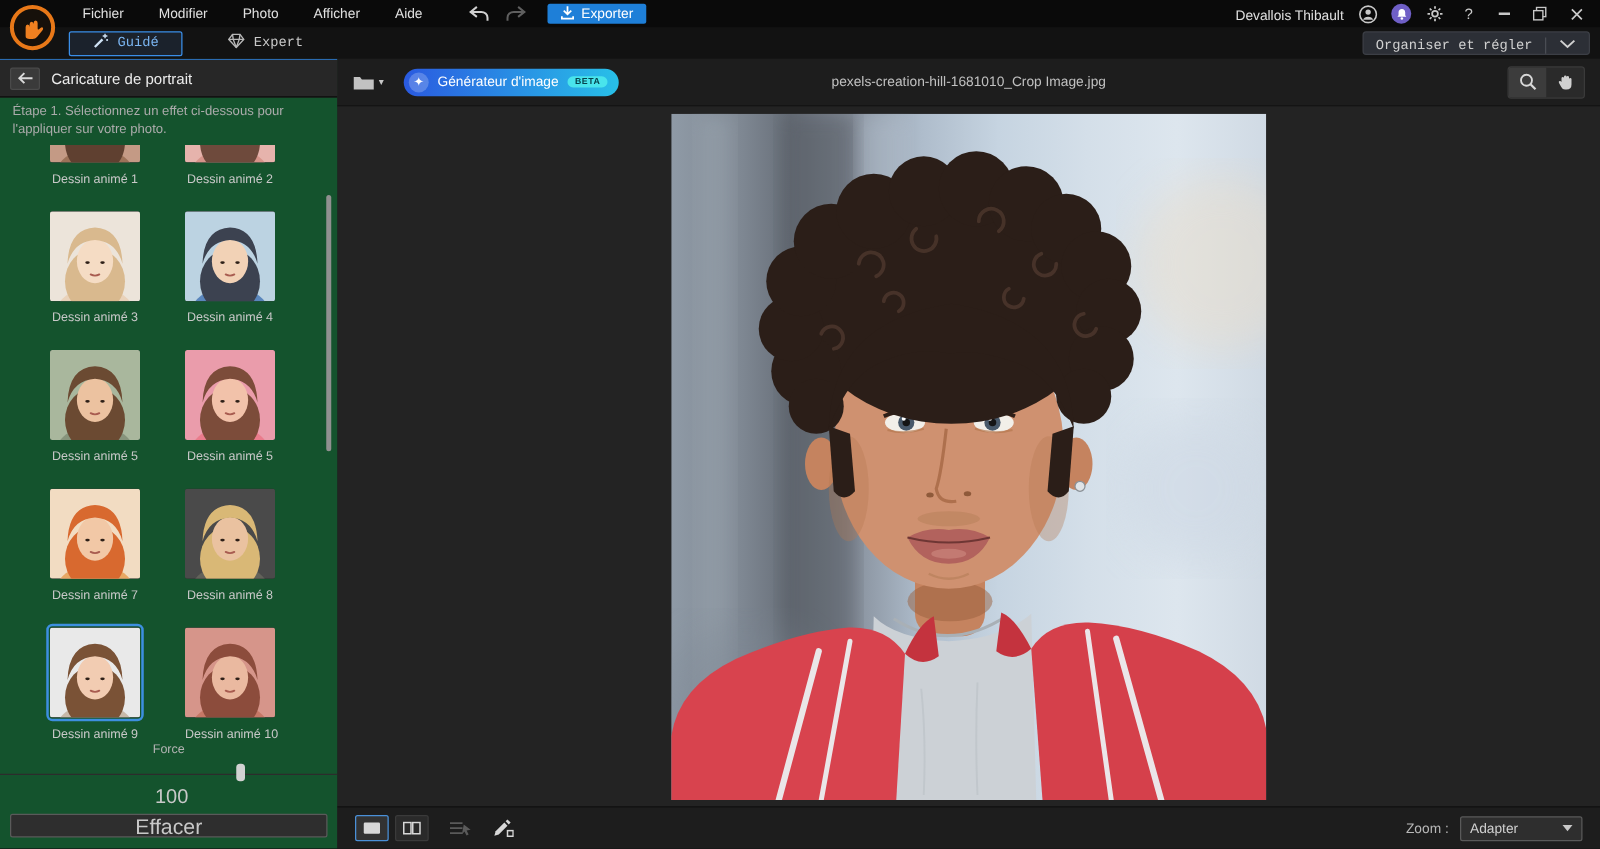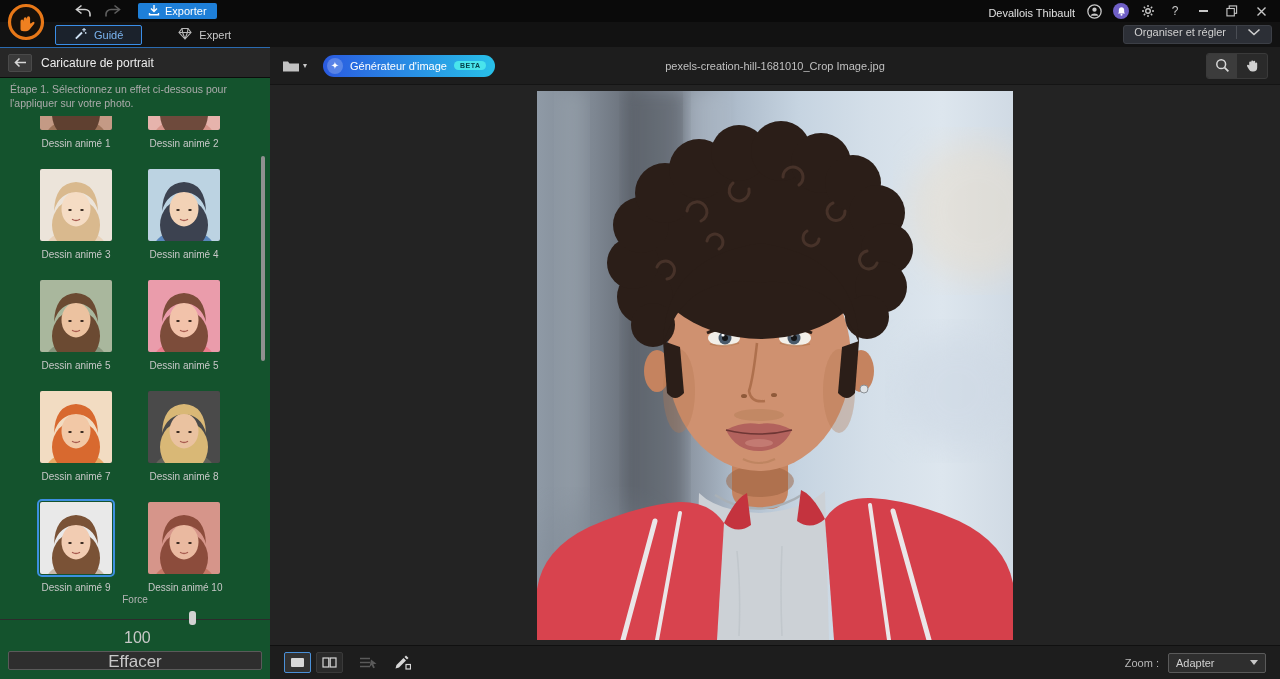--- a/index.html
+++ b/index.html
@@ -17,25 +17,25 @@
   .export-btn { margin-left:14px; height:16px; display:inline-flex; align-items:center; gap:5px; background:#1e7fd8; color:#fff; border:none; border-radius:2px; padding:0 10px; font-size:11px; font-family:inherit; cursor:pointer; }
   .tb-right { margin-left:auto; display:flex; align-items:flex-end; gap:11px; padding-right:10px; }
   .user { color:#e0e0e0; }
   .tb-ic { display:inline-flex; width:16px; height:16px; align-items:center; justify-content:center; color:#c8c8c8; }
   .bell-wrap { width:16px; height:16px; border-radius:50%; background:#6f5fc6; display:inline-flex; align-items:center; justify-content:center; }
   .help { font-size:12px; color:#c8c8c8; }
   .win { display:inline-flex; width:18px; height:16px; align-items:center; justify-content:center; }
   .min-glyph { display:block; width:9px; height:2px; background:#c8c8c8; }
 
   
-  .tabrow { position:relative; height:25px; background:#121212; display:flex; align-items:center; padding-left:55px; }
+  .tabrow { position:relative; height:25px; background:#121212; display:flex; align-items:center; padding-left:55px;font-family:Liberation Mono, monospace; }
   .tab { display:inline-flex; align-items:center; gap:7px; height:20px; padding:0 18px; cursor:pointer; }
   .tab.guided { border:1px solid #3a8ee8; background:#1b222c; color:#7ab4f0; border-radius:2px; }
   .tab.expert { margin-left:18px; color:#c8c8c8; }
-  .organize { position:absolute; right:8px; top:3px; height:19px; display:inline-flex; align-items:flex-start; gap:10px; background:#2c2f36; border:1px solid #3c3f46; border-radius:3px; padding:0 10px; color:#d0d0d0; cursor:pointer; }
+  .organize { position:absolute; right:8px; top:3px; height:19px; display:inline-flex; align-items:flex-end; gap:10px; background:#2c2f36; border:1px solid #3c3f46; border-radius:3px; padding:0 10px; color:#d0d0d0; cursor:pointer; }
   .organize .osep { width:1px; height:13px; background:#4a4d54; }
 
   
   .content { display:flex; height:632px; }
 
   
   .sidebar { width:270px; background:#14532d; border-top:1px solid #2a6ab0; display:flex; flex-direction:column; flex-shrink:0; }
   .sb-header { height:30px; background:#272727; border-bottom:1px solid #0c0c0c; display:flex; align-items:center; gap:9px; padding:0 8px; }
   .back { width:24px; height:18px; background:#3a3a3a; border:1px solid #4a4a4a; border-radius:2px; display:inline-flex; align-items:center; justify-content:center; cursor:pointer; }
   .sb-title { color:#ececec; font-size:12px; }
@@ -88,20 +88,27 @@
 
 <div class="app">
 
   <header class="titlebar">
     <div class="logo">
       <svg width="38" height="38" viewBox="0 0 38 38">
         <circle cx="19" cy="19" r="16.5" fill="#16100a" stroke="#e87818" stroke-width="3.2"></circle>
         <path d="M13.5,26 v-7.5 q0,-2 1.6,-2 q1.6,0 1.6,2 v-2.2 q0,-2 1.6,-2 q1.6,0 1.6,2 v-1 q0,-2 1.6,-2 q1.6,0 1.6,2 v4.2 q0,1.6 1.1,0.8 l1.2,-1 q1.4,-1.1 2,0 q0.5,0.9 -0.7,2.3 l-4.1,5 q-1.3,1.6 -3.5,1.6 h-2.3 q-3.3,0 -3.3,-2.2 z" fill="#f08020"></path>
       </svg>
     </div>
+    <nav class="menubar">
+      <span class="menu">Fichier</span>
+      <span class="menu">Modifier</span>
+      <span class="menu">Photo</span>
+      <span class="menu">Afficher</span>
+      <span class="menu">Aide</span>
+    </nav>
     <div class="history-btns">
       <span class="hbtn">
         <svg width="18" height="14" viewBox="0 0 18 14">
             <path d="M7.5,1.5 L2.5,5.5 L7.5,9.5" fill="none" stroke="#d0d0d0" stroke-width="1.6"></path>
             <path d="M3,5.5 H11 a5,4.6 0 0 1 5,4.6 V12.5" fill="none" stroke="#d0d0d0" stroke-width="1.6"></path>
           </svg>
       </span>
       <span class="hbtn">
         <svg width="18" height="14" viewBox="0 0 18 14">
             <path d="M10.5,1.5 L15.5,5.5 L10.5,9.5" fill="none" stroke="#5f5f5f" stroke-width="1.6"></path>

